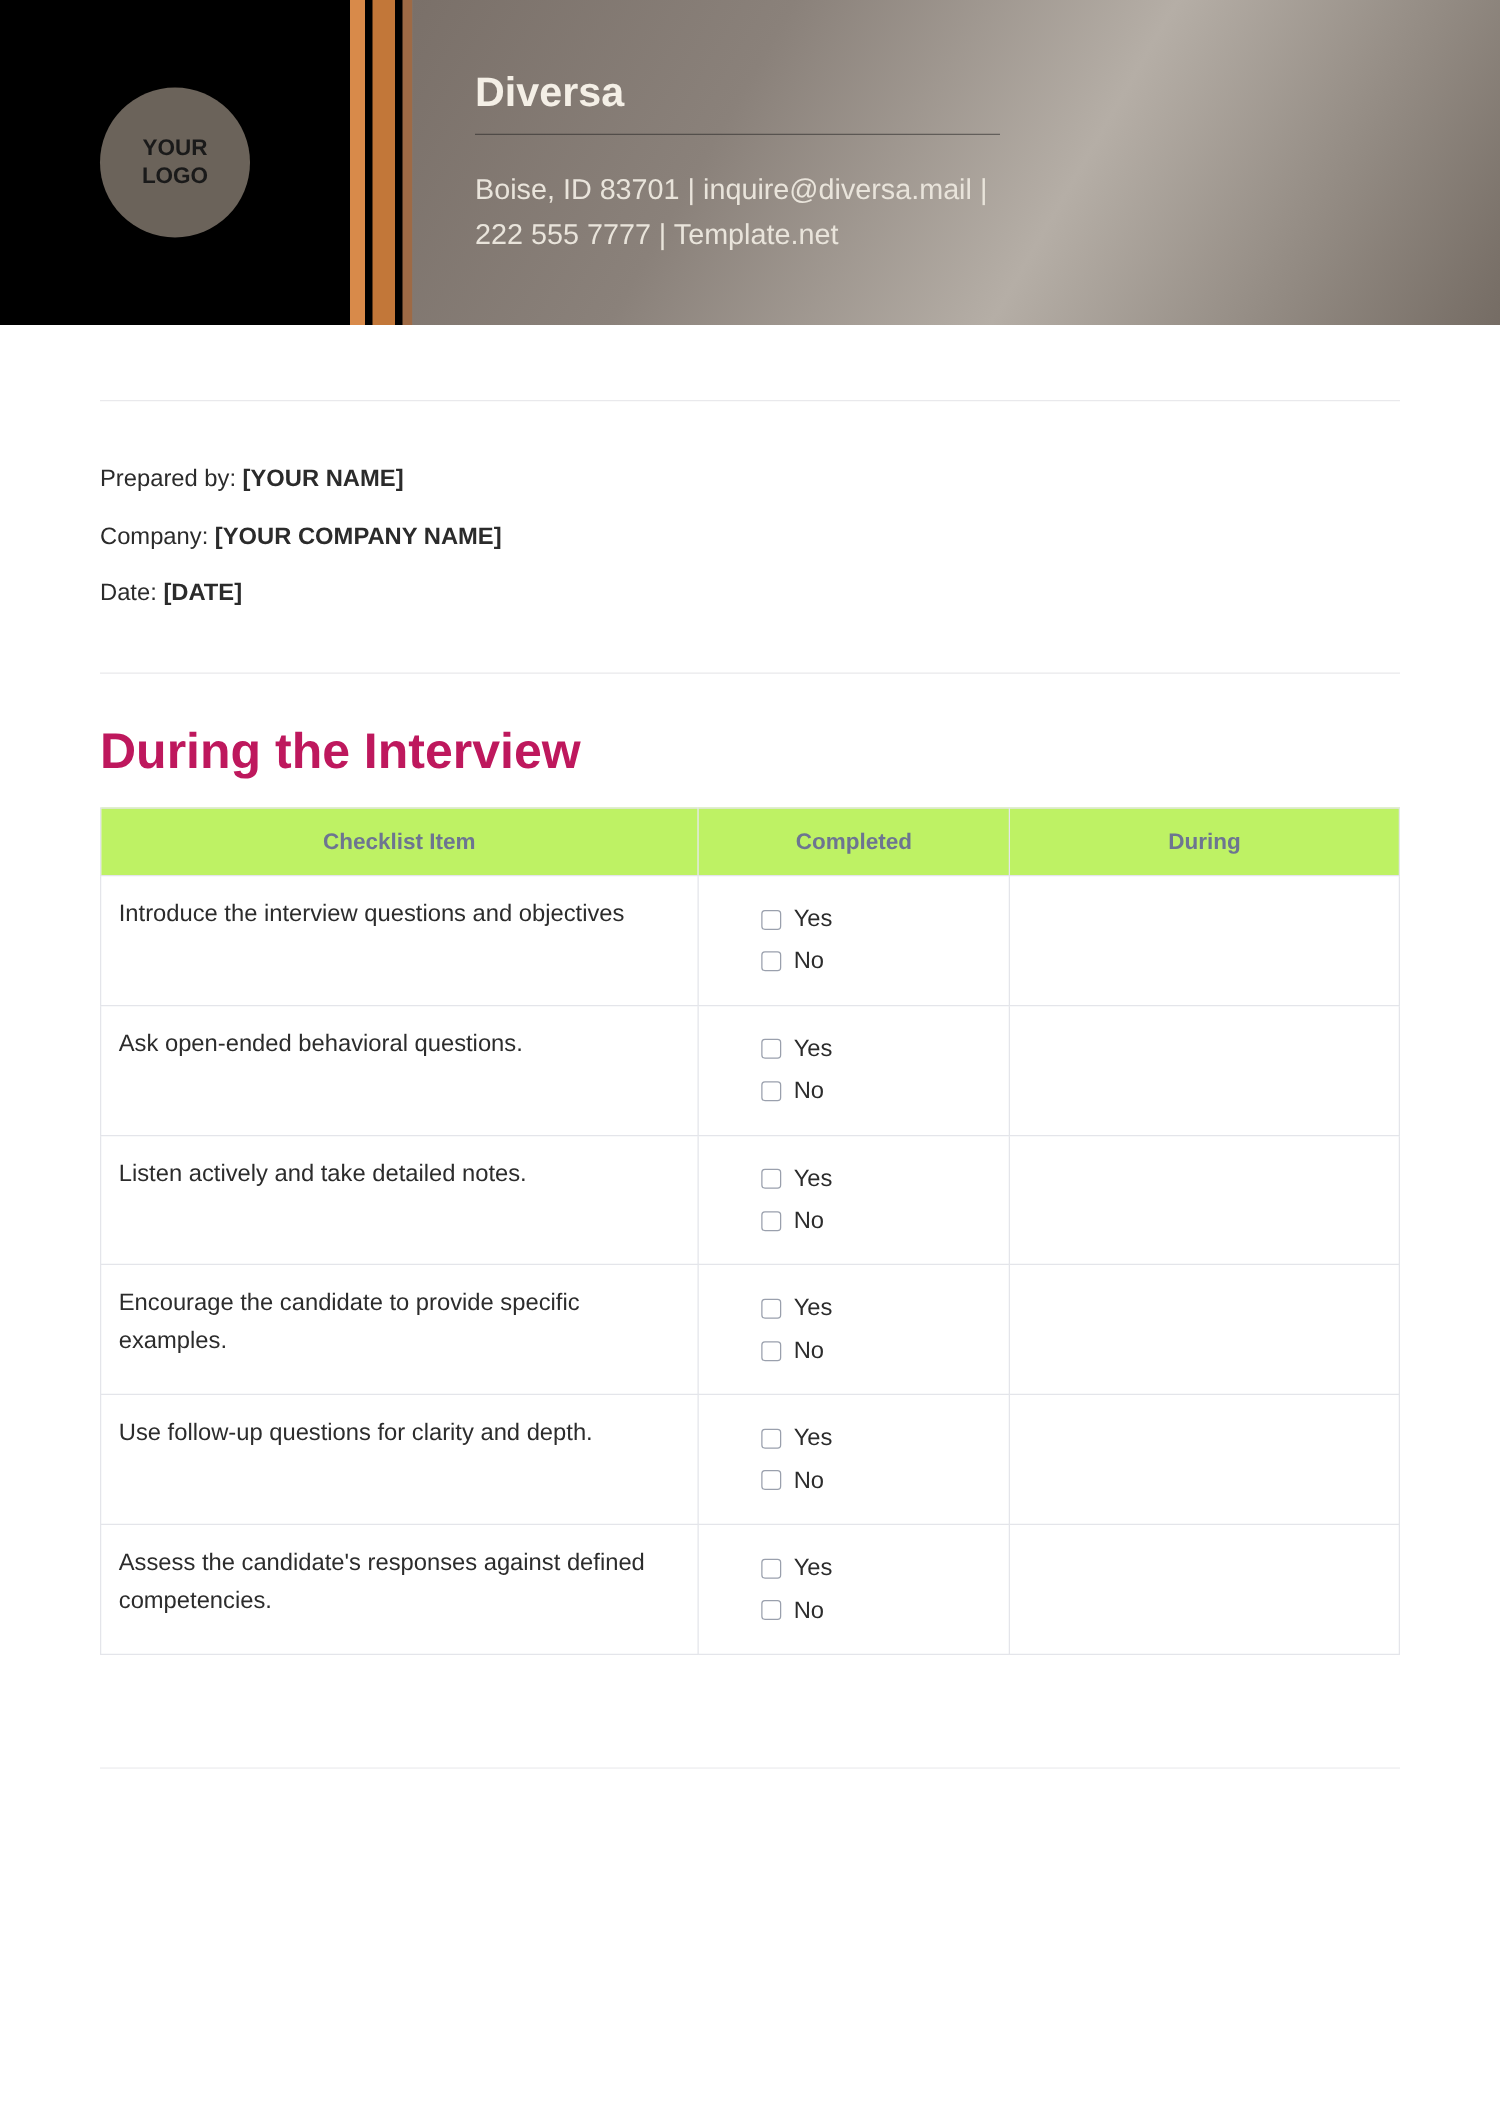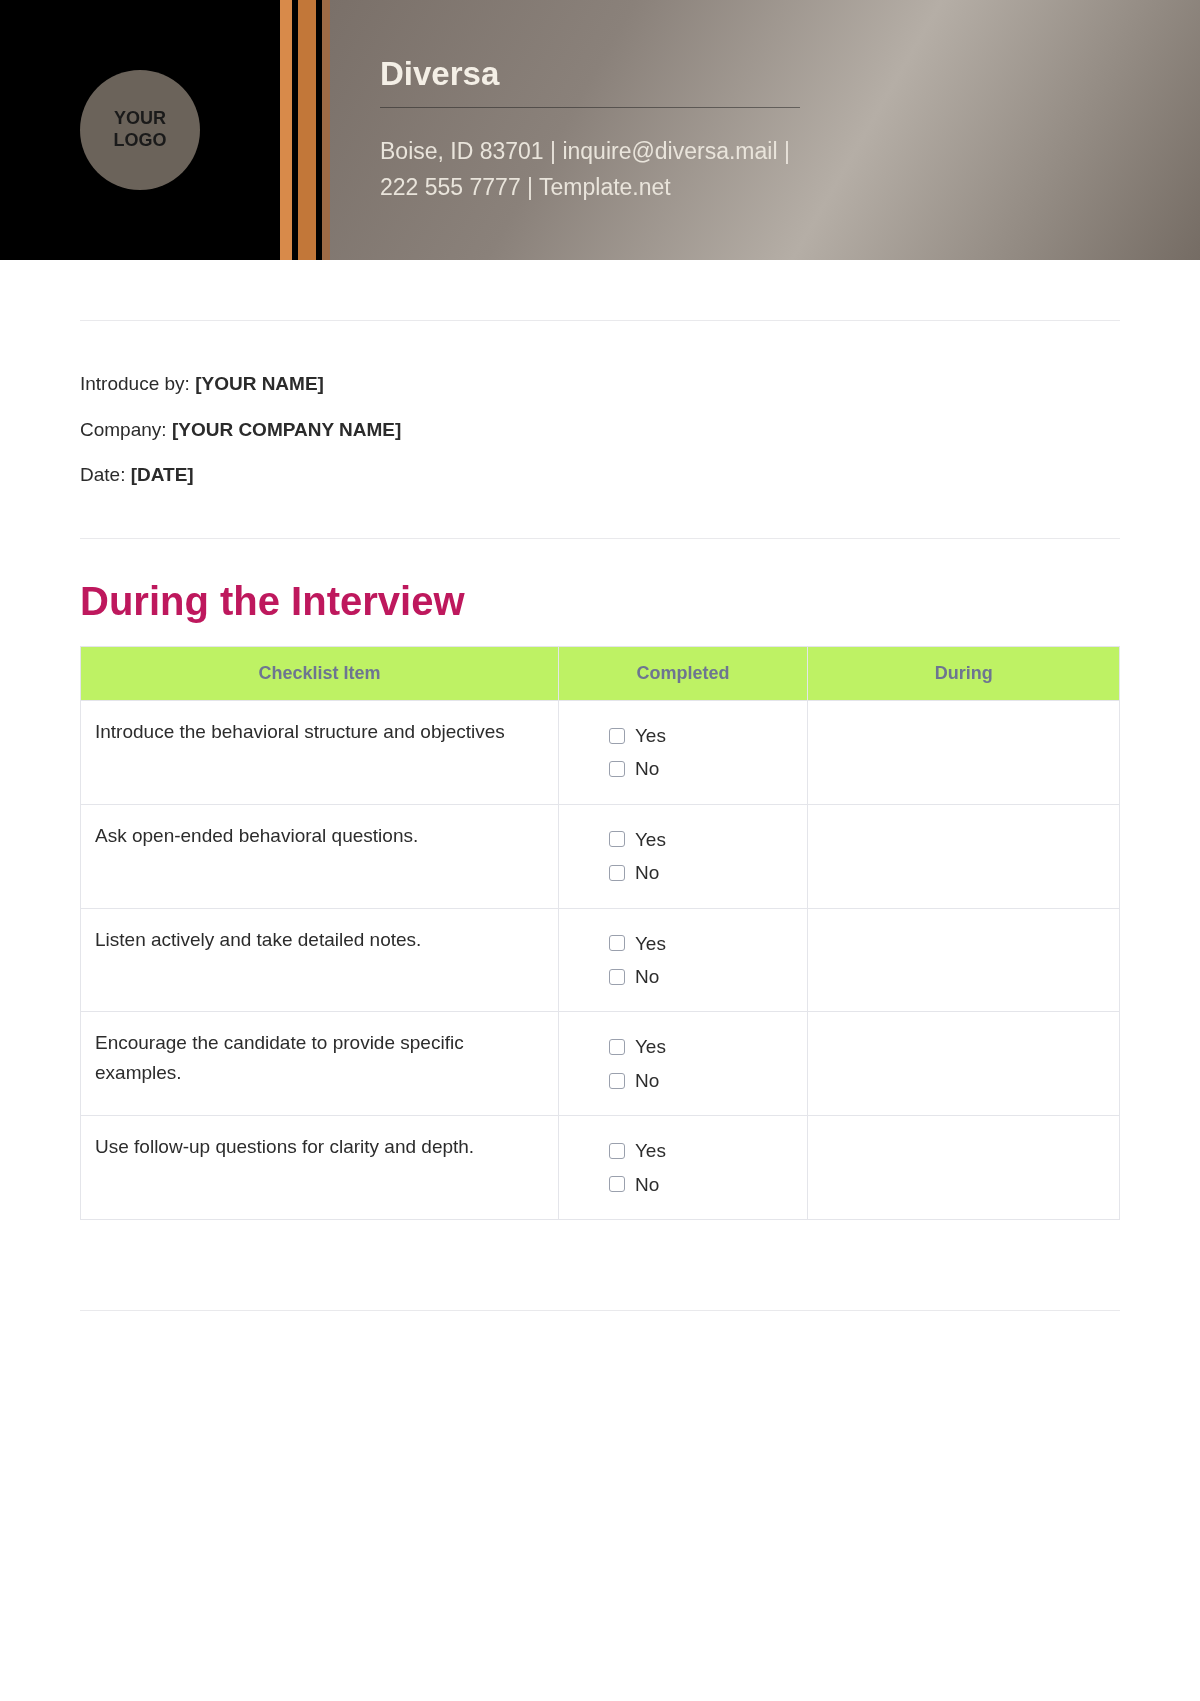--- a/index.html
+++ b/index.html
@@ -178,21 +178,21 @@
       <div>222 555 7777 | Template.net</div>
     </div>
   </div>
 </div>
 
 <div class="content">
   <hr class="hr">
 
   <div class="meta">
     <span class="meta-row">
-      <span class="meta-label">Introduce by: </span><span class="meta-value">[YOUR NAME]</span>
+      <span class="meta-label">Prepared by: </span><span class="meta-value">[YOUR NAME]</span>
     </span>
     <span class="meta-row">
       <span class="meta-label">Company: </span><span class="meta-value">[YOUR COMPANY NAME]</span>
     </span>
     <span class="meta-row">
       <span class="meta-label">Date: </span><span class="meta-value">[DATE]</span>
     </span>
   </div>
 
   <hr class="hr">
@@ -202,21 +202,21 @@
   <table class="checklist">
     <thead>
       <tr>
         <th>Checklist Item</th>
         <th>Completed</th>
         <th>During</th>
       </tr>
     </thead>
     <tbody id="rows">
         <tr>
-          <td>Introduce the behavioral structure and objectives</td>
+          <td>Introduce the interview questions and objectives</td>
           <td class="completed-cell">
             <div class="cb-row">
               <span class="cb"></span>
               <span>Yes</span>
             </div>
             <div class="cb-row">
               <span class="cb"></span>
               <span>No</span>
             </div>
           </td>
@@ -259,20 +259,34 @@
             </div>
             <div class="cb-row">
               <span class="cb"></span>
               <span>No</span>
             </div>
           </td>
           <td></td>
         </tr>
         <tr>
           <td>Use follow-up questions for clarity and depth.</td>
+          <td class="completed-cell">
+            <div class="cb-row">
+              <span class="cb"></span>
+              <span>Yes</span>
+            </div>
+            <div class="cb-row">
+              <span class="cb"></span>
+              <span>No</span>
+            </div>
+          </td>
+          <td></td>
+        </tr>
+        <tr>
+          <td>Assess the candidate's responses against defined competencies.</td>
           <td class="completed-cell">
             <div class="cb-row">
               <span class="cb"></span>
               <span>Yes</span>
             </div>
             <div class="cb-row">
               <span class="cb"></span>
               <span>No</span>
             </div>
           </td>

